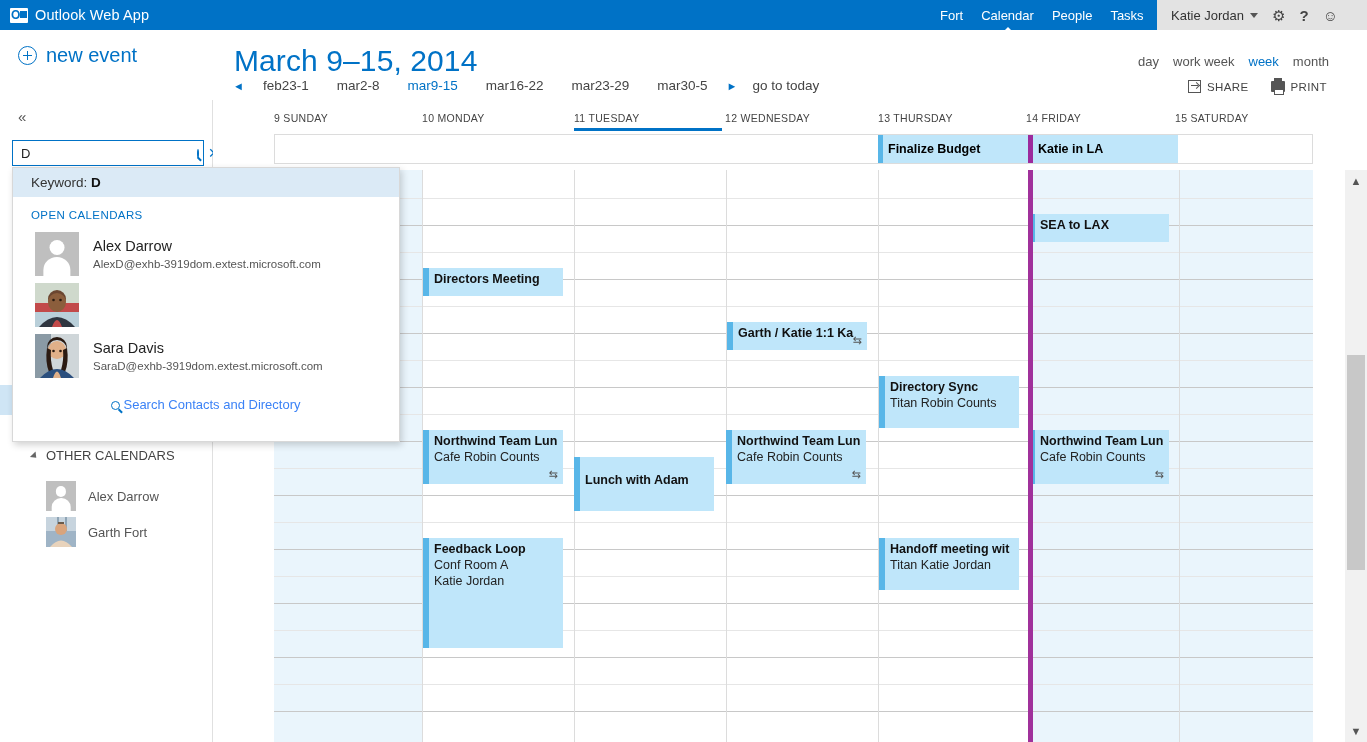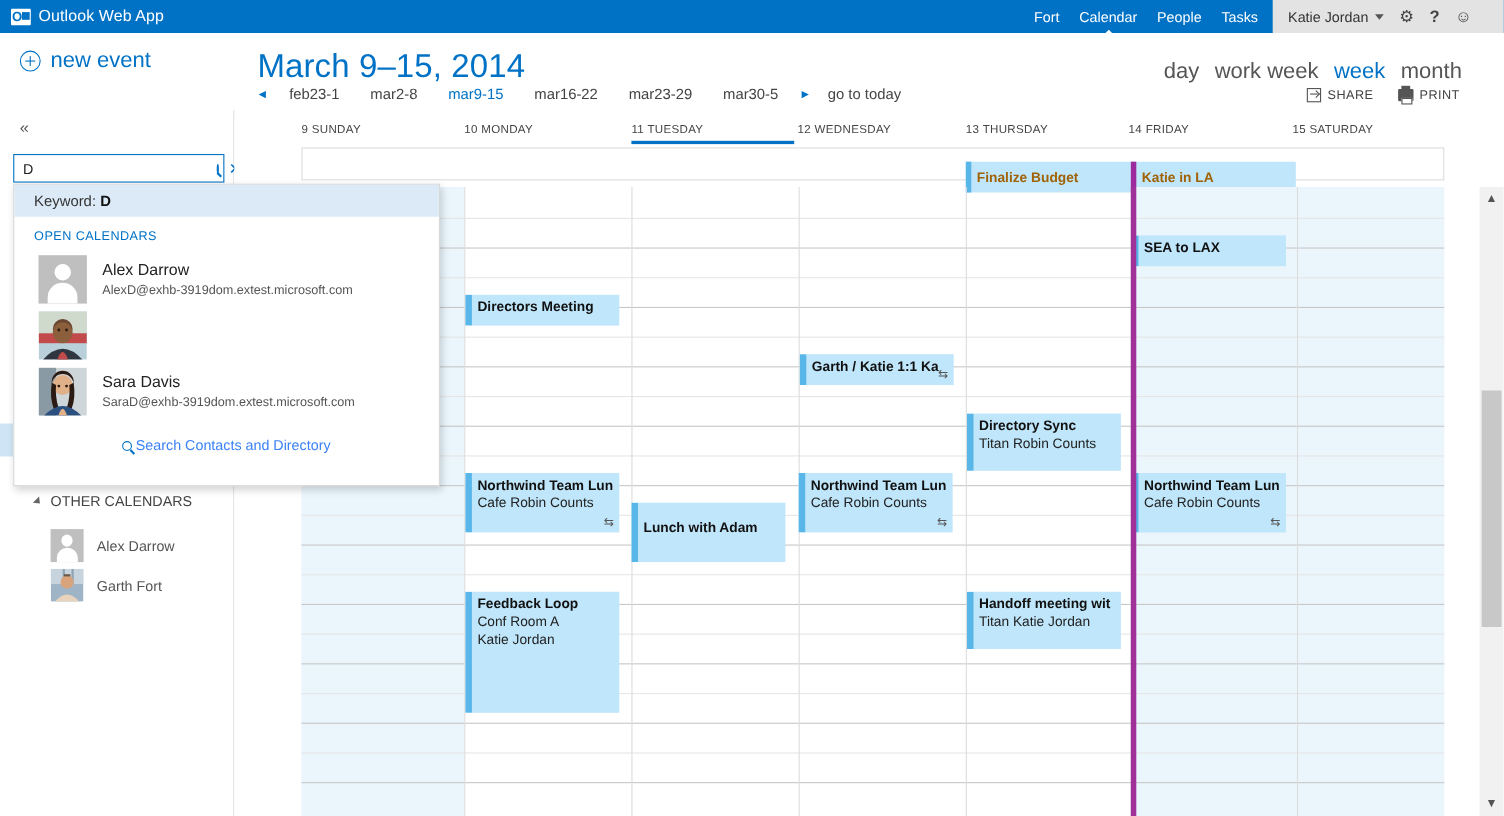--- a/index.html
+++ b/index.html
@@ -76,21 +76,21 @@
     position: absolute; left: 228px; top: 78px;
     display: flex; align-items: center; gap: 0; font-size: 13.5px;
   }
   .weeknav .arrow { color: #0072c6; font-size: 11px; padding: 0 5px; cursor: pointer; }
   .weeknav .wk { color: #444; padding: 0 14px; cursor: pointer; }
   .weeknav .wk.active { color: #0072c6; }
   .weeknav .today { color: #444; padding-left: 10px; cursor: pointer; }
 
   .viewmodes {
     position: absolute; right: 38px; top: 54px;
-    display: flex; gap: 14px; font-size: 20px;
+    display: flex; gap: 14px; font-size: 13px;
   }
   .viewmodes span { color: #555; cursor: pointer; }
   .viewmodes span.active { color: #0072c6; }
 
   .actions {
     position: absolute; right: 40px; top: 80px;
     display: flex; gap: 22px; font-size: 11.5px; color: #444;
     letter-spacing: .4px;
   }
   .actions .act { display: flex; align-items: center; gap: 6px; cursor: pointer; }
@@ -210,22 +210,22 @@
   .tue-underline {
     position: absolute; top: 20px; height: 3px; background: #0072c6;
   }
 
   .allday {
     position: absolute; left: 61px; top: 26px; width: 1039px; height: 30px;
     border: 1px solid #dcdcdc; background: #fff;
   }
   .ad-ev {
     position: absolute; top: 0; height: 28px; background: #bfe6fa;
-    font-size: 12.5px; color: #a16207; font-weight: bold;
-    display: flex; align-items: center; padding-left: 10px; margin-top: 12px;
+    font-size: 12.5px; color: #000000; font-weight: bold;
+    display: flex; align-items: center; padding-left: 10px;
   }
   .ad-bar { position: absolute; left: 0; top: 0; width: 5px; height: 28px; }
 
   .grid {
     position: absolute; left: 0; top: 62px; width: 1154px; height: 572px;
     overflow: hidden;
   }
   .gutter { position: absolute; left: 0; top: 0; width: 61px; height: 572px; background: #fff; }
   .hrlabel { position: absolute; left: 22px; font-size: 13px; color: #555; }
 

